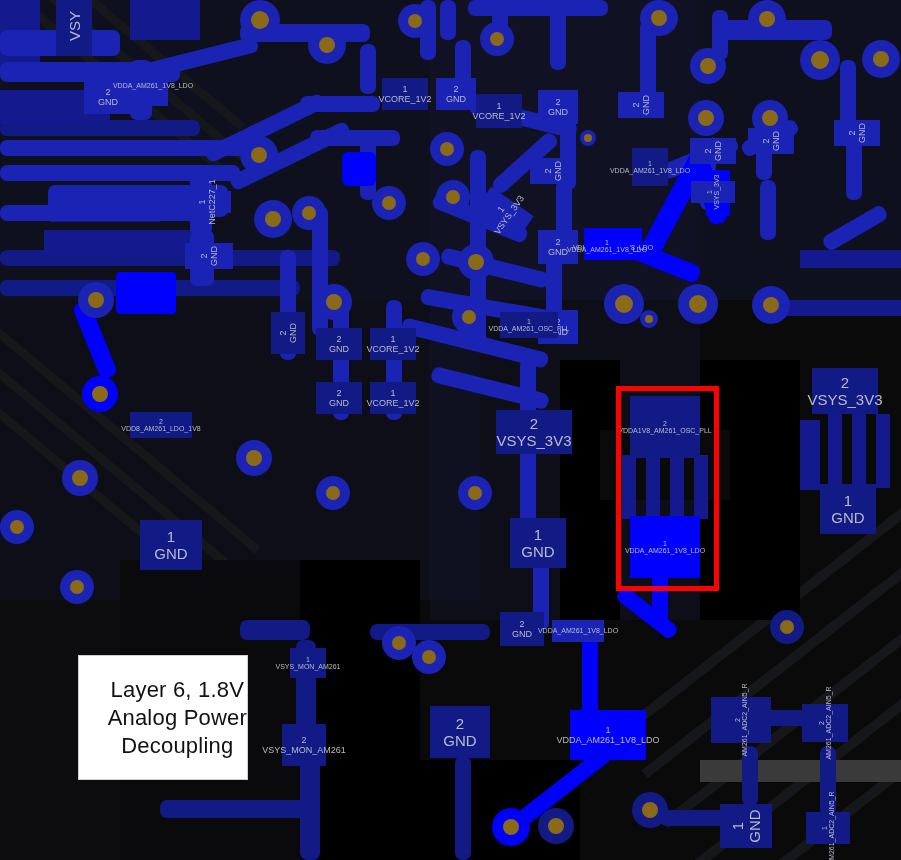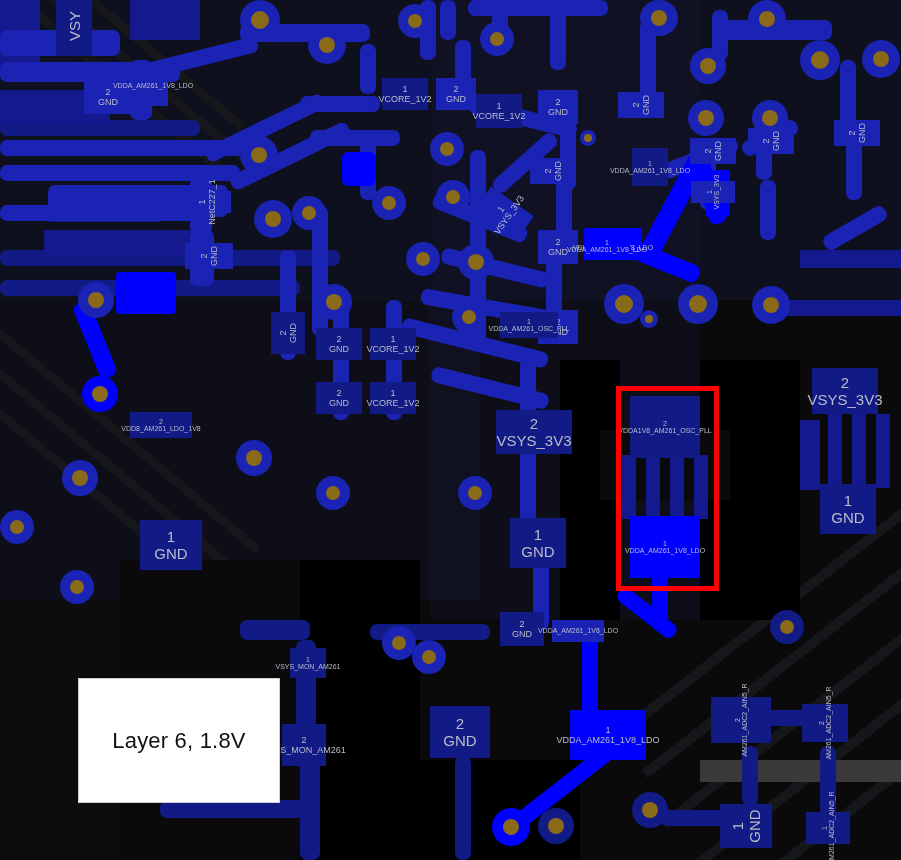--- a/index.html
+++ b/index.html
@@ -480,20 +480,22 @@
         <div class="nm">AM261_ADC2_AIN5_R</div>
       </div>
       <div class="pad ov big dimpad" style="left: 44px; top: 8px; width: 60px; height: 36px; transform: rotate(-90deg);">
         <div class="pn"></div>
         <div class="nm">VSY</div>
       </div>
     </div>
 
   <div class="redbox" style="left:616px;top:386px;width:103px;height:205px;"></div>
 
-  <div class="callout" style="left:78px;top:678px;width:202px;height:125px;">
+  <div class="callout" style="left:78px;top:655px;width:170px;height:125px;justify-content:flex-end;">
     <div>
       <span>Layer 6, 1.8V</span>
+      <span>Analog Power</span>
+      <span>Decoupling</span>
     </div>
   </div>
 
 
 </div>
 
 </body></html>

